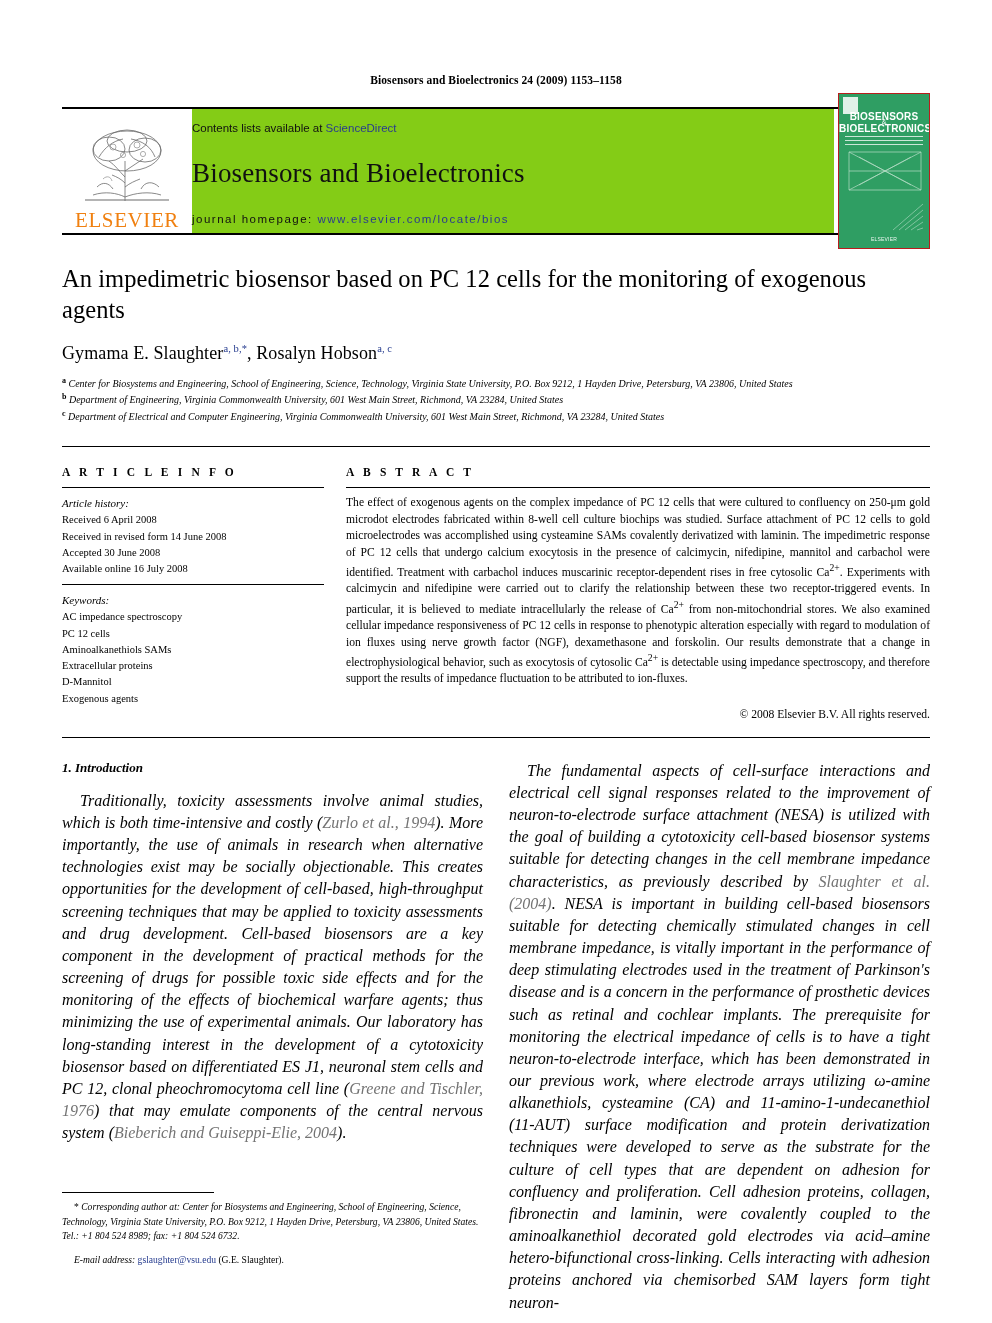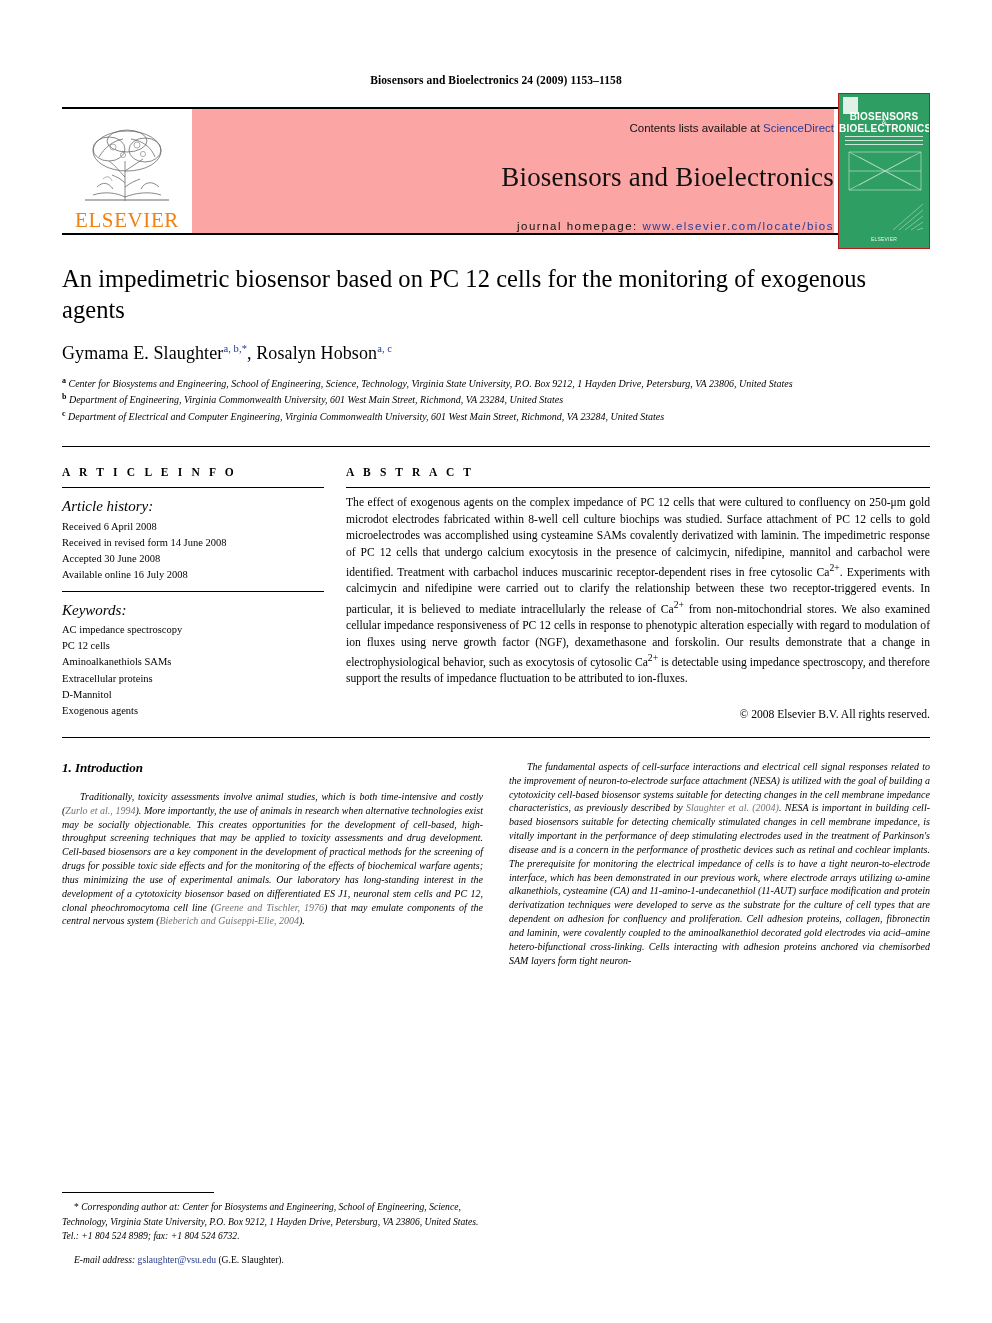--- a/index.html
+++ b/index.html
@@ -54,26 +54,26 @@
   .elsevier-word {
     font-family: "Liberation Serif", serif;
     font-size: 21px;
     letter-spacing: 0.6px;
     color: #F08010;
     line-height: 1;
     margin-top: 1px;
   }
   .banner {
     flex: 1 1 auto;
-    background: #fca5a5;
+    background: #84cc16;
     display: flex;
     flex-direction: column;
     justify-content: space-between;
-    align-items: flex-end;
-    padding: 13px 0 1px 0;
+    align-items: flex-start;
+    padding: 13px 0 8px 0;
     box-sizing: border-box;
   }
   .contents-line {
     font-family: "Liberation Sans", sans-serif;
     font-size: 11.5px;
     color: #111;
   }
   .contents-line .sd {
     color: #2a3b8f;
   }
@@ -193,21 +193,21 @@
     font-size: 11.5px;
     letter-spacing: 3.2px;
   }
   .thin-rule {
     border-top: 1.1px solid #000;
     margin-top: 9px;
     padding-top: 7px;
   }
   .hist-label, .kw-label {
     font-style: italic;
-    font-size: 15px;
+    font-size: 11px;
     line-height: 1.55;
   }
   .hist-line, .kw-line {
     font-size: 10.5px;
     line-height: 1.55;
   }
   .kw-block { margin-top: 7px; border-top: 1.1px solid #000; padding-top: 7px; }
   .abstract-body {
     font-size: 11.6px;
     line-height: 1.42;
@@ -230,21 +230,21 @@
     display: flex;
     gap: 26px;
   }
   .bcol { width: 421px; flex: 0 0 421px; font-style: italic; }
   .h2 {
     font-size: 13px;
     font-weight: bold;
     margin: 0 0 14px 0;
   }
   .para {
-    font-size: 10px;
+    font-size: 16px;
     line-height: 1.385;
     text-align: justify;
     margin: 0;
     text-indent: 18px;
   }
   .cite { color: #737373; }
 
   
   .foot-wrap {
     position: absolute;

